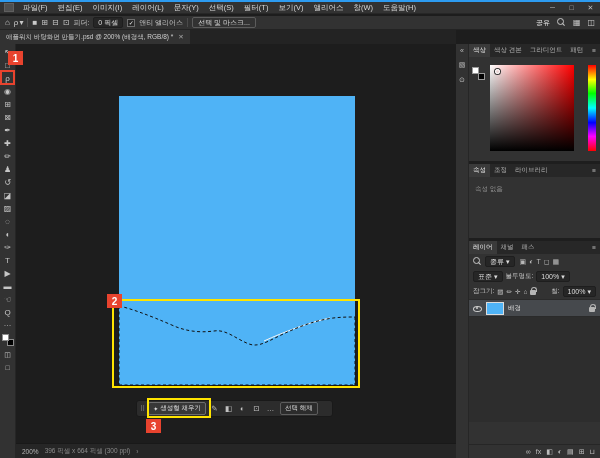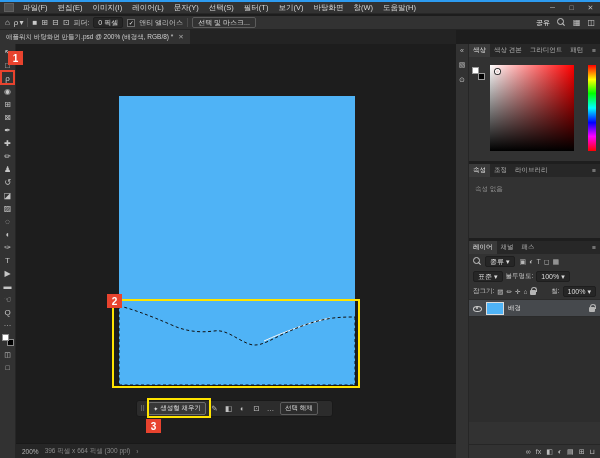--- a/index.html
+++ b/index.html
@@ -115,21 +115,21 @@
 <div class="menubar">
   <span class="app-icon"></span>
   <span class="menu-item">파일(F)</span>
   <span class="menu-item">편집(E)</span>
   <span class="menu-item">이미지(I)</span>
   <span class="menu-item">레이어(L)</span>
   <span class="menu-item">문자(Y)</span>
   <span class="menu-item">선택(S)</span>
   <span class="menu-item">필터(T)</span>
   <span class="menu-item">보기(V)</span>
-  <span class="menu-item">바탕화면</span>
+  <span class="menu-item">앨리어스</span>
   <span class="menu-item">창(W)</span>
   <span class="menu-item">도움말(H)</span>
   <div class="win-controls">
     <span class="win-btn">─</span>
     <span class="win-btn">□</span>
     <span class="win-btn">✕</span>
   </div>
 </div>
 
 <div class="optionsbar">

